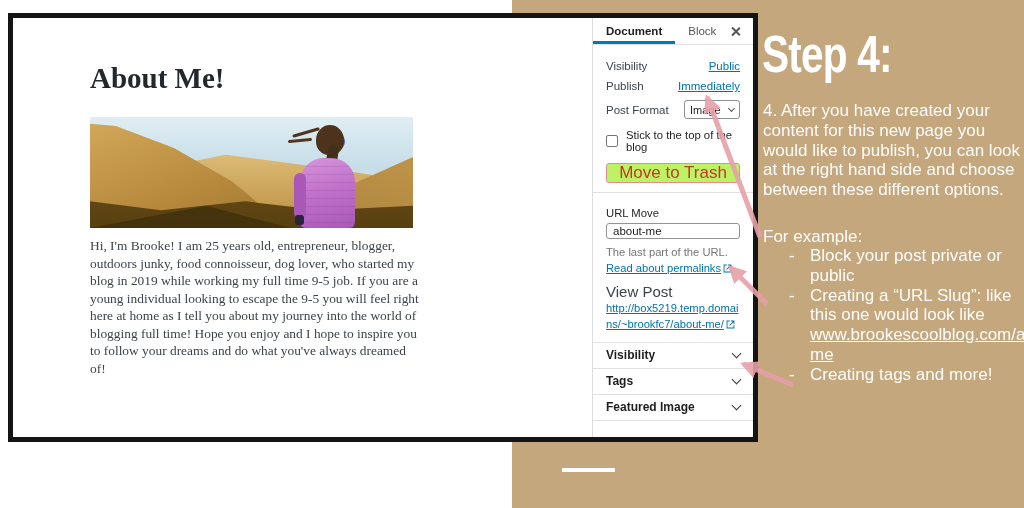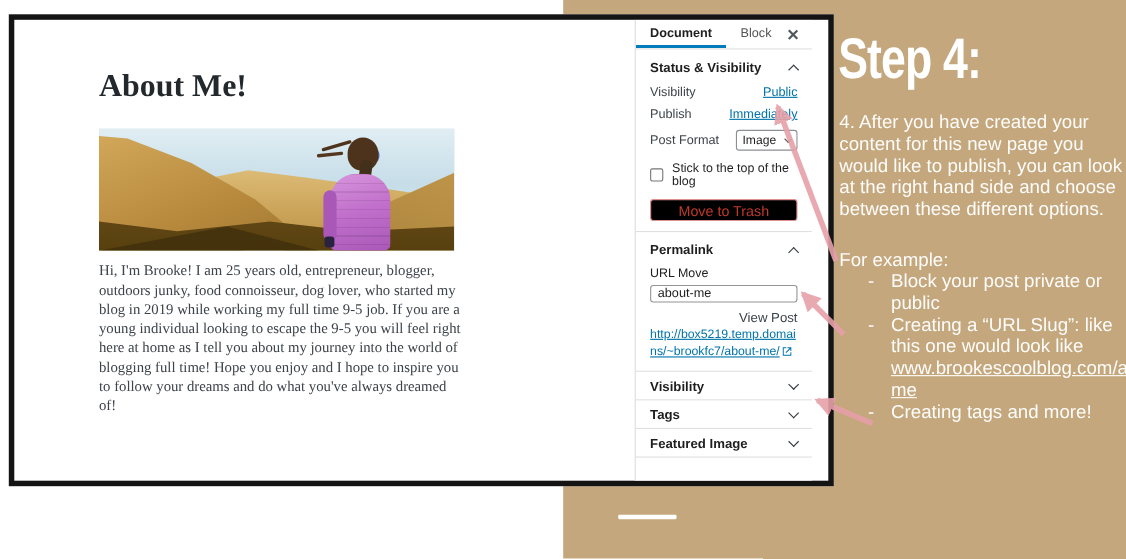--- a/index.html
+++ b/index.html
@@ -38,21 +38,21 @@
   .jacket { left:6px; top:33px; width:55px; height:70px; border-radius:24px 24px 6px 6px;
             background:repeating-linear-gradient(180deg, rgba(40,0,50,.10) 0 1px, rgba(0,0,0,0) 1px 8px),
                        linear-gradient(165deg,#d795dc 0%,#c272cc 45%,#a958b8 100%); }
   .arm    { left:0; top:48px; width:12px; height:46px; border-radius:7px; background:#a958b8; }
   .glove  { left:1px; top:90px; width:9px; height:10px; border-radius:3px; background:#2a2340; }
 
   .editor-paragraph { position:absolute; left:77px; top:219px; width:332px;
                       font-family:"Liberation Serif", serif; font-size:13.4px; line-height:17.5px; color:#3c434a; }
 
   
-  .panel { position:absolute; left:564px; top:0; width:161px; height:419px; background:#fff;
+  .panel { position:absolute; left:579px; top:0; width:161px; height:419px; background:#fff;
            border-left:1px solid #dddddd; color:#1e1e1e; }
   .tabs { height:27px; display:flex; align-items:stretch; border-bottom:1px solid #e0e0e0; }
   .tab { padding:0 13px; display:flex; align-items:center; font-size:11.5px; color:#555; cursor:default; }
   .tab.active { font-weight:700; color:#1e1e1e; box-shadow:inset 0 -3px 0 #007cba; }
   .x-icon { position:relative; width:10px; height:10px; margin:auto 12px auto auto; }
   .x-icon::before, .x-icon::after { content:""; position:absolute; left:4px; top:0; width:1.6px; height:11px; background:#50575e; }
   .x-icon::before { transform:rotate(45deg); }
   .x-icon::after  { transform:rotate(-45deg); }
 
   .sec { border-bottom:1px solid #e0e0e0; padding:7px 13px 9px; }
@@ -61,27 +61,27 @@
   .chev.up   { transform:rotate(-135deg); margin-top:4px; }
   .chev.down { transform:rotate(45deg); margin-bottom:3px; }
   .row { display:flex; justify-content:space-between; align-items:center; margin-top:8px; font-size:11.5px; color:#3c434a; }
   .link { color:#0073aa; text-decoration:underline; cursor:pointer; }
   .select { display:flex; align-items:center; justify-content:space-between; width:56px; height:19px;
             border:1px solid #8c8f94; border-radius:3px; padding:0 5px; font-size:11px; color:#1e1e1e; background:#fff; }
   .select .chev { width:5px; height:5px; border-color:#555; margin-bottom:2px; }
   .check-row { display:flex; align-items:center; gap:8px; margin-top:10px; font-size:11.3px; color:#1e1e1e; }
   .checkbox { width:12px; height:12px; border:1px solid #757575; border-radius:2px; background:#fff; flex:0 0 auto; }
   .trash-btn { margin-top:10px; width:100%; height:20px; display:flex; align-items:center; justify-content:center;
-               border:1px solid #e08f8f; border-radius:3px; background:#000000; color:#c0392b; font-size:13px; cursor:pointer; }
+               border:1px solid #e08f8f; border-radius:3px; background:#bef264; color:#c0392b; font-size:17px; cursor:pointer; }
 
   .field-label { margin-top:7px; font-size:11.3px; color:#1e1e1e; }
   .slug-input { margin-top:4px; width:100%; height:16px; border:1px solid #949494; border-radius:3px;
                 padding:0 6px; font-size:11.5px; color:#1e1e1e; font-family:"Liberation Sans", sans-serif; }
   .help { margin-top:6px; font-size:11.2px; line-height:1.4; color:#757575; }
-  .viewpost { margin-top:7px; font-size:12px; color:#3c434a;text-align:right; }
+  .viewpost { margin-top:7px; font-size:15px; color:#3c434a; }
   .post-url { margin-top:1px; font-size:11.2px; line-height:1.4; word-break:break-all; }
   .ext-svg { vertical-align:-1px; margin-left:2px; }
 
   .sec.collapsed { height:26px; padding:0 13px; display:flex; justify-content:space-between; align-items:center;
                    font-weight:600; font-size:12px; color:#1e1e1e; cursor:pointer; }
 
   
   .step-heading { position:absolute; left:762px; top:24px; color:#ffffff; font-size:52px; font-weight:700;
                   letter-spacing:-1px; transform:scaleX(.78); transform-origin:left top; white-space:nowrap; }
   .step-intro { position:absolute; left:763px; top:101px; width:263px; font-size:17px; line-height:19.8px; color:#fefdfb; }
@@ -127,24 +127,20 @@
     <p class="editor-paragraph">Hi, I'm Brooke! I am 25 years old, entrepreneur, blogger, outdoors junky, food connoisseur, dog lover, who started my blog in 2019 while working my full time 9-5 job. If you are a young individual looking to escape the 9-5 you will feel right here at home as I tell you about my journey into the world of blogging full time! Hope you enjoy and I hope to inspire you to follow your dreams and do what you've always dreamed of!</p>
 
     <div class="panel">
       <div class="tabs">
         <div class="tab active">Document</div>
         <div class="tab">Block</div>
         <span class="x-icon"></span>
       </div>
 
       <div class="sec">
-        <div class="sec-header">
-          <span>Status &amp; Visibility</span>
-          <span class="chev up"></span>
-        </div>
         <div class="row">
           <span>Visibility</span>
           <span class="link">Public</span>
         </div>
         <div class="row">
           <span>Publish</span>
           <span class="link">Immediately</span>
         </div>
         <div class="row">
           <span>Post Format</span>
@@ -154,26 +150,25 @@
           </span>
         </div>
         <div class="check-row">
           <span class="checkbox"></span>
           <span>Stick to the top of the blog</span>
         </div>
         <div class="trash-btn">Move to Trash</div>
       </div>
 
       <div class="sec">
-        <div class="sec-header">
-          <span>Permalink</span>
-          <span class="chev up"></span>
-        </div>
         <div class="field-label">URL Move</div>
         <input class="slug-input" type="text" value="about-me" style="">
+        <div class="help"><span>The last part of the URL. </span><span class="link">Read about permalinks</span><svg class="ext-svg" width="9" height="9" viewBox="0 0 12 12">
+              <path fill="#0073aa" d="M10 10H2V2h3V0.8H0.8v10.4h10.4V7H10v3zM6.5 0.8v1.2h2.6L4.2 6.9l0.9 0.9 4.9-4.9v2.6h1.2V0.8H6.5z"></path>
+            </svg></div>
         <div class="viewpost">View Post</div>
         <div class="post-url"><span class="link">http://box5219.temp.domains/~brookfc7/about-me/</span><svg class="ext-svg" width="9" height="9" viewBox="0 0 12 12">
               <path fill="#0073aa" d="M10 10H2V2h3V0.8H0.8v10.4h10.4V7H10v3zM6.5 0.8v1.2h2.6L4.2 6.9l0.9 0.9 4.9-4.9v2.6h1.2V0.8H6.5z"></path>
             </svg></div>
       </div>
 
       <div class="sec collapsed">
         <span>Visibility</span>
         <span class="chev down"></span>
       </div>

